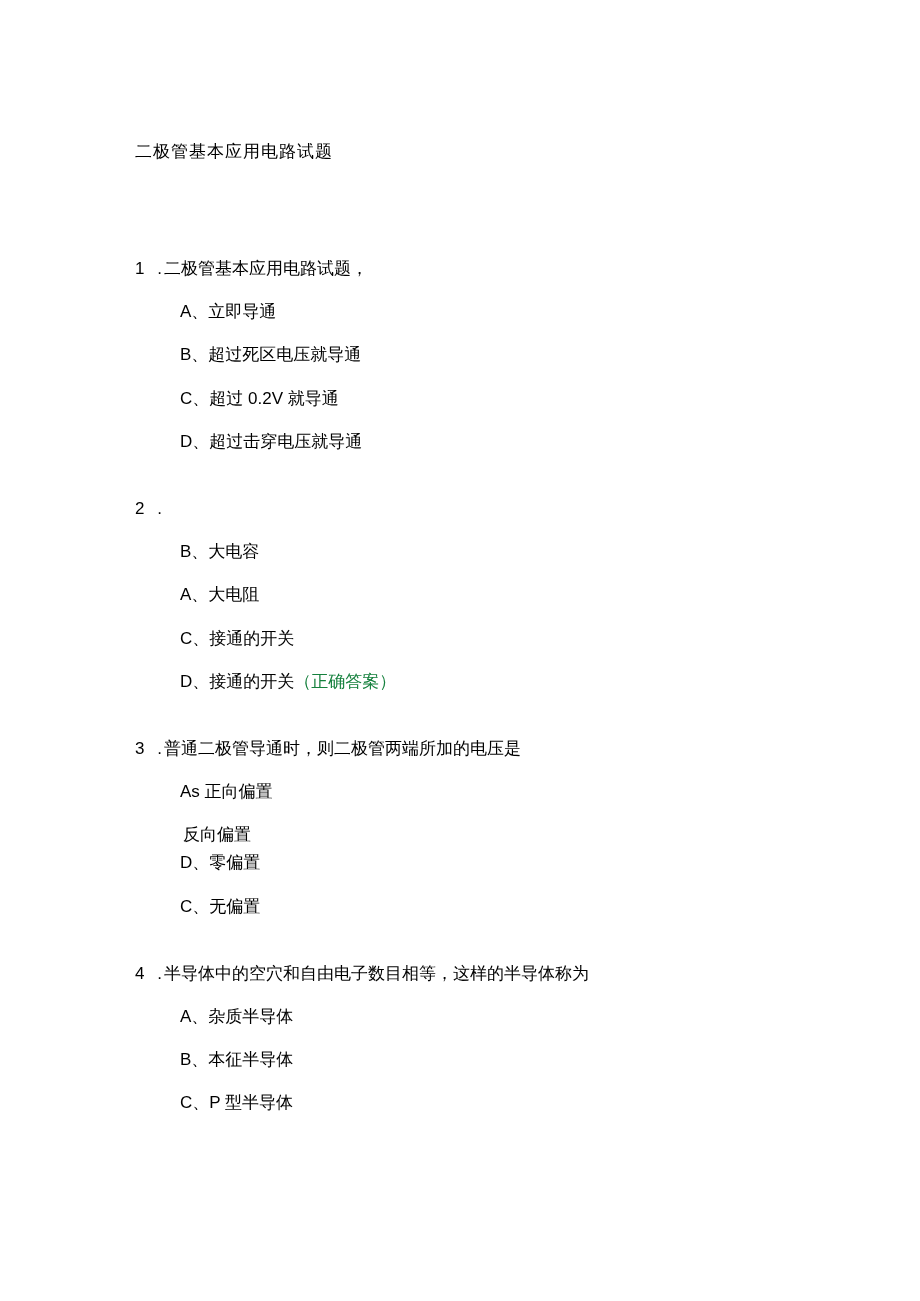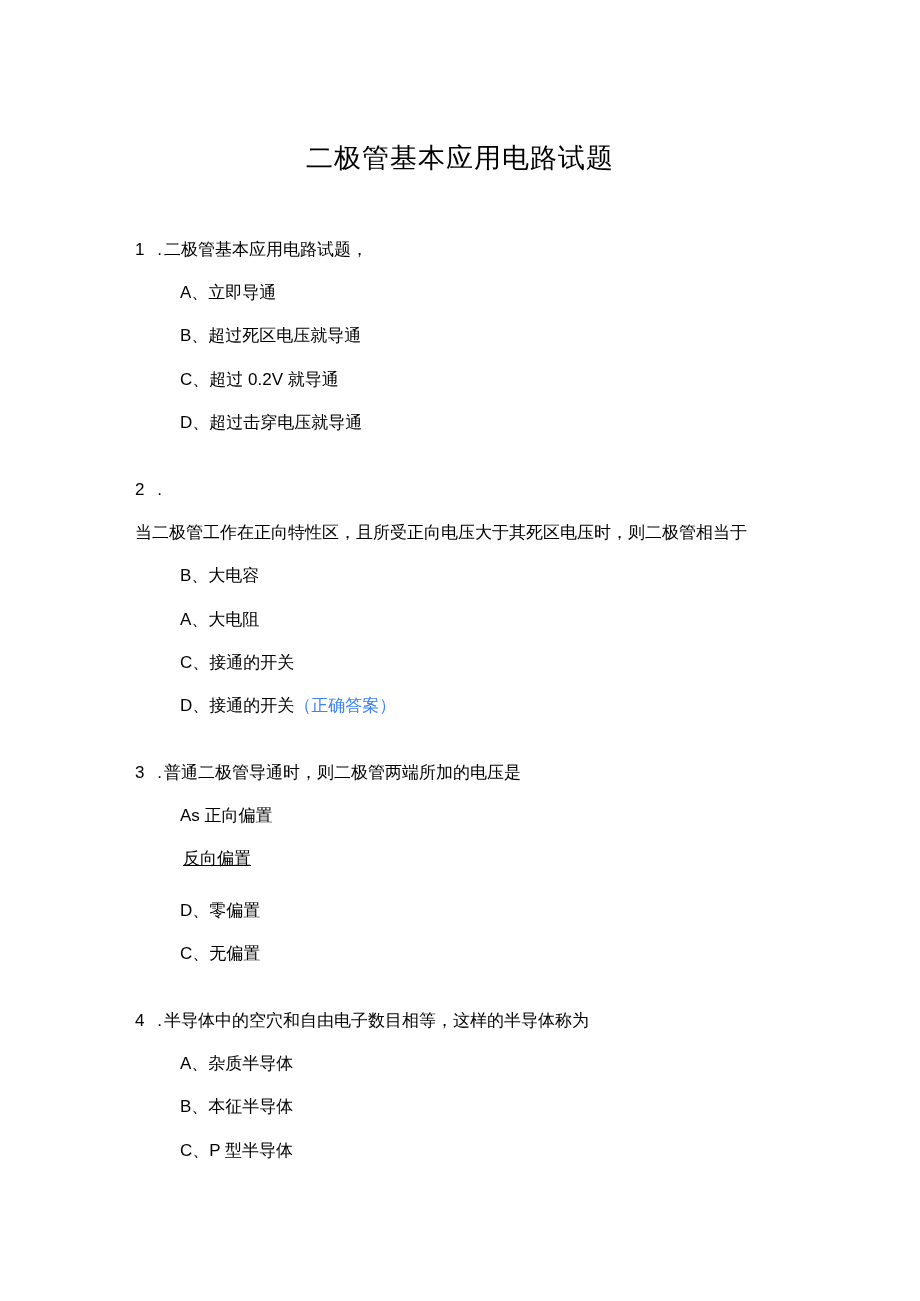--- a/index.html
+++ b/index.html
@@ -9,24 +9,24 @@
     }
     body {
       width: 920px;
       min-height: 1301px;
       background: #ffffff;
       font-family: "Microsoft YaHei", "SimSun", Arial, sans-serif;
       color: #000000;
       padding: 140px 135px 60px 135px;
     }
     .title {
-      text-align: center;
-      font-size: 27px;
+      text-align: left;
+      font-size: 17px;
       font-weight: normal;
-      margin-bottom: 60px;
+      margin-bottom: 92px;
       letter-spacing: 1px;
     }
     .question-block {
       margin-bottom: 40px;
     }
     .question-text {
       font-size: 17px;
       line-height: 1.6;
       margin-bottom: 16px;
     }
@@ -37,26 +37,25 @@
     }
     .option {
       font-size: 17px;
       line-height: 1.6;
       margin-bottom: 16px;
       margin-left: 45px;
     }
     .option-indent {
       font-size: 17px;
       line-height: 1.6;
-      margin-bottom: 24px;
+      margin-bottom: 1px;
       padding-left: 48px;
-      text-decoration: underline;
     }
     .correct-answer {
-      color: #3b82f6;
+      color: #15803d;
     }
     .num-prefix {
       display: inline-block;
     }
     .num-dot {
       display: inline-block;
       margin-left: 8px;
       margin-right: 2px;
     }
   </style>
@@ -74,21 +73,20 @@
   <div class="option">B、超过死区电压就导通</div>
   <div class="option">C、超过 0.2V 就导通</div>
   <div class="option">D、超过击穿电压就导通</div>
 </div>
 
 <div class="question-block">
   <div class="question-text">
     <span class="num-prefix">2</span>
     <span class="num-dot">.</span>
   </div>
-  <div class="question-text-continued">当二极管工作在正向特性区，且所受正向电压大于其死区电压时，则二极管相当于</div>
   <div class="option">B、大电容</div>
   <div class="option">A、大电阻</div>
   <div class="option">C、接通的开关</div>
   <div class="option">
     <span>D、接通的开关</span><span class="correct-answer">（正确答案）</span>
   </div>
 </div>
 
 <div class="question-block">
   <div class="question-text">

